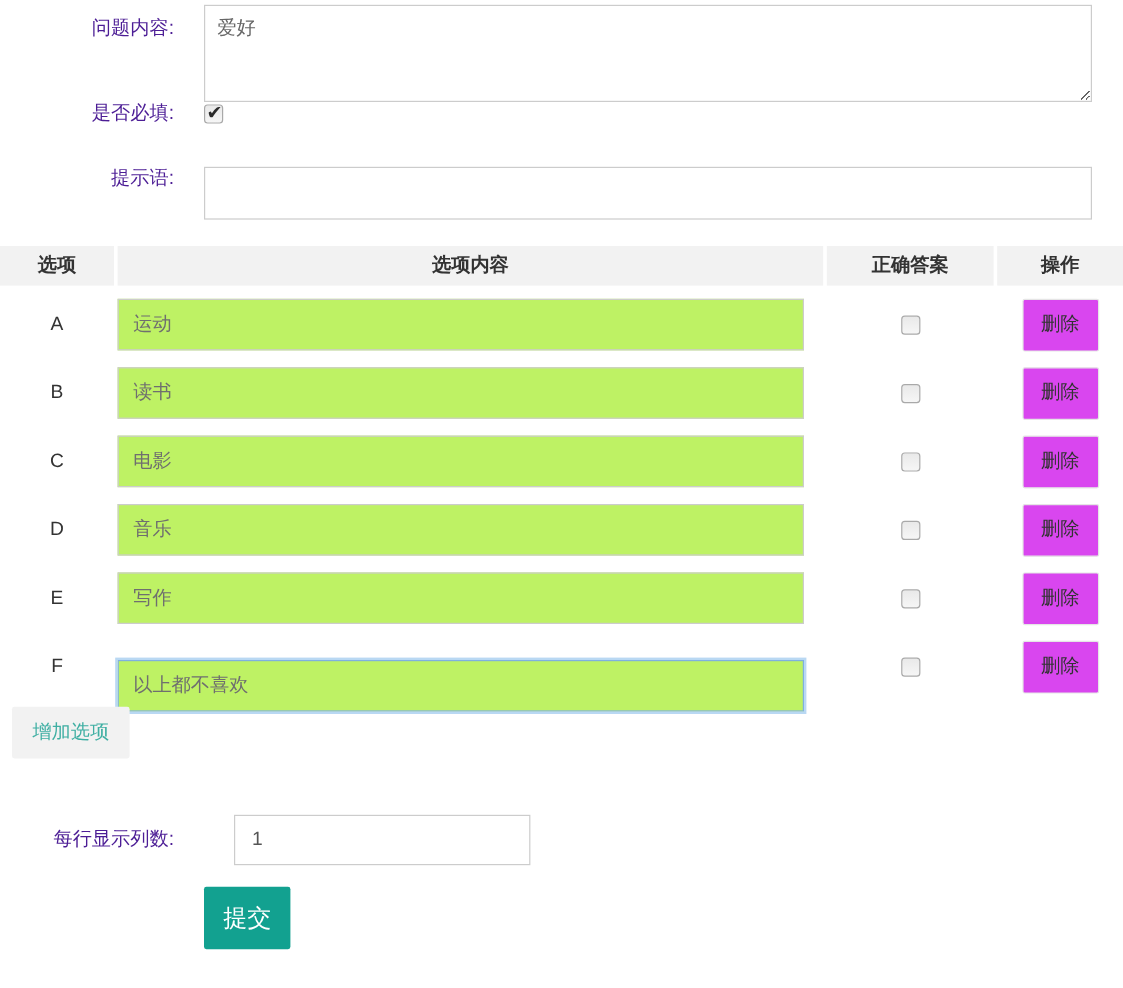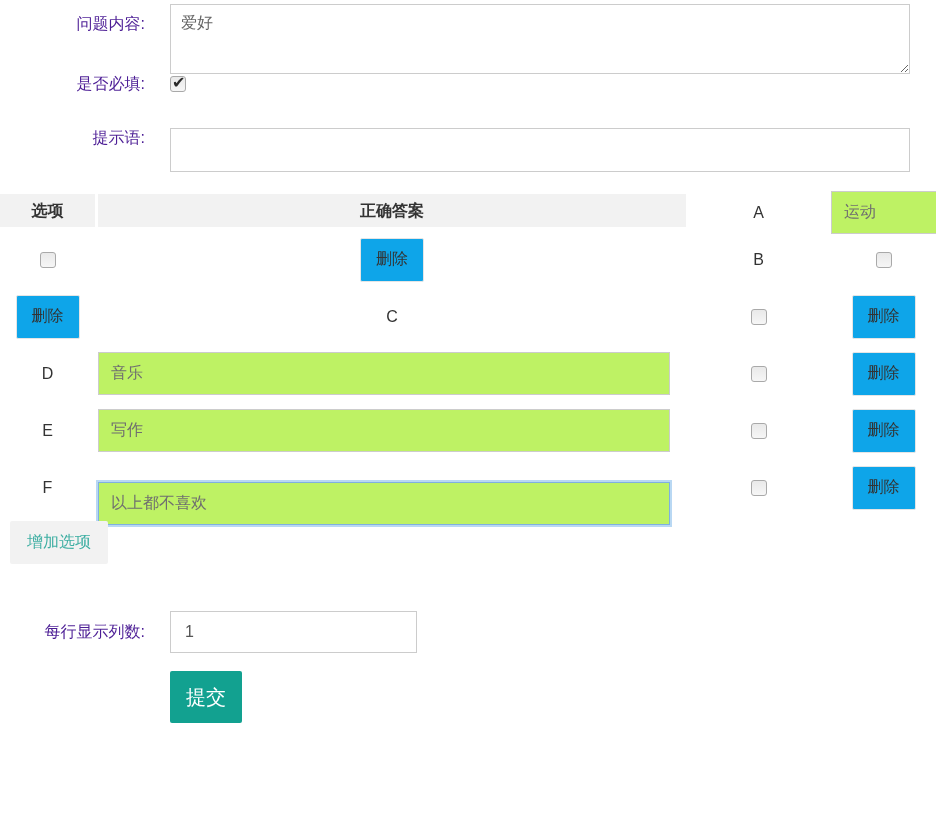--- a/index.html
+++ b/index.html
@@ -14,21 +14,21 @@
 
   
   .form-row { display: flex; align-items: flex-start; }
   .form-label {
     width: 145px; text-align: right; color: #4c1d95;
     flex: 0 0 145px; padding-top: 10px; line-height: 20px;
   }
   .field-gap { margin-left: 25px; }
 
   textarea.question-area {
-    width: 740px; height: 70px; padding: 8px 10px;
+    width: 740px; height: 81px; padding: 8px 10px;
     border: 1px solid #ccc; border-radius: 0;
     font-family: inherit; font-size: 16px; color: #666;
     resize: both; outline: none; background: #fff;
   }
   .row-required { align-items: center; }
   .row-required .form-label { padding-top: 0; }
 
   .row-hint { margin-top: 34px; align-items: flex-start; }
   .row-hint .form-label { padding-top: 0; }
   input.text-input {
@@ -69,33 +69,33 @@
     border: 1px solid #ccc; background: #bef264; color: #6f6f6f;
     font-family: inherit; font-size: 16px; outline: none;
   }
   input.option-input.focused {
     border: 1px solid #7fb0e0;
     outline: 2px solid #b9d8f3;
     outline-offset: 0px;
     margin-top: 32px;
   }
   .delete-btn {
-    width: 64px; height: 44px; background: #0ea5e9;
+    width: 64px; height: 44px; background: #d946ef;
     border: 1px solid #e5e5e5; border-radius: 2px;
     color: #333; font-size: 16px; font-family: inherit; cursor: pointer;
   }
 
   
   .add-option-btn {
     margin: 5px 0 0 10px; display: inline-block;
     background: var(--header-bg, #f2f2f2); border: none; cursor: pointer;
     color: var(--add-text, #3fafa3); font-size: 16px; font-family: inherit;
     padding: 11px 17px; border-radius: 2px; text-align: right;
   }
-  .row-columns { margin-top: 47px; align-items: center; }
+  .row-columns { margin-top: 47px; align-items: center; gap: 25px; }
   .row-columns .form-label { padding-top: 0; }
   input.columns-input { width: 247px; height: 42px; padding: 10px 14px; color: #555; }
   .submit-btn {
     display: block; margin: 18px 0 0 170px;
     background: var(--teal, #12a190); color: #fff; border: none; cursor: pointer;
     font-size: 20px; font-family: Liberation Serif, serif; padding: 13px 16px; border-radius: 2px;
     min-width: 70px; height: 52px;
   }
 </style>
 </head>
@@ -113,42 +113,50 @@
     <span class="cb field-gap checked"></span>
   </div>
 
   <div class="form-row row-hint">
     <div class="form-label">提示语:</div>
     <input type="text" class="text-input hint-input field-gap" value="" style="">
   </div>
 
   <div class="options-table">
     <div class="th">选项</div>
+    <div class="th">选项内容</div>
     <div class="th">正确答案</div>
+    <div class="th">操作</div>
 
   <div class="cell cell-letter">A</div>
   <div class="cell cell-content">
     <input type="text" class="option-input" value="运动" style="">
   </div>
   <div class="cell">
     <span class="cb"></span>
   </div>
   <div class="cell">
     <button class="delete-btn">删除</button>
   </div>
 
   <div class="cell cell-letter">B</div>
+  <div class="cell cell-content">
+    <input type="text" class="option-input" value="读书" style="">
+  </div>
   <div class="cell">
     <span class="cb"></span>
   </div>
   <div class="cell">
     <button class="delete-btn">删除</button>
   </div>
 
   <div class="cell cell-letter">C</div>
+  <div class="cell cell-content">
+    <input type="text" class="option-input" value="电影" style="">
+  </div>
   <div class="cell">
     <span class="cb"></span>
   </div>
   <div class="cell">
     <button class="delete-btn">删除</button>
   </div>
 
   <div class="cell cell-letter">D</div>
   <div class="cell cell-content">
     <input type="text" class="option-input" value="音乐" style="">

